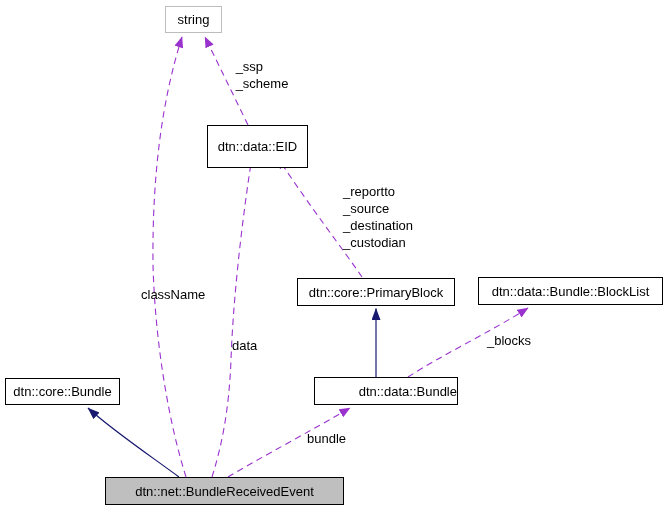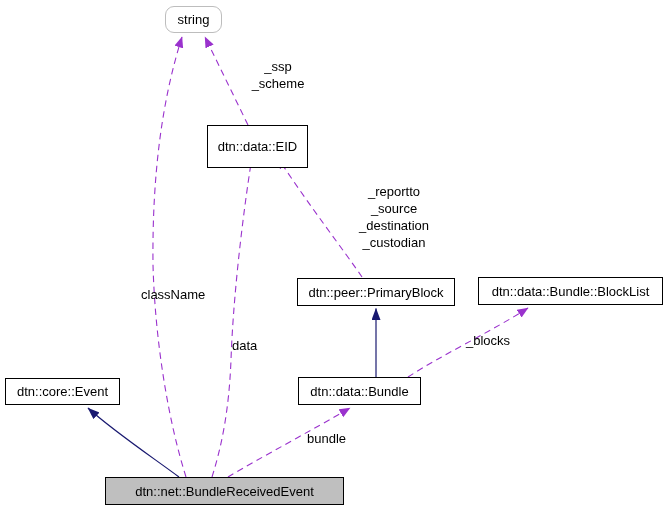--- a/index.html
+++ b/index.html
@@ -56,22 +56,20 @@
   }
   .edge-label {
     position: absolute;
     font-size: 13px;
     line-height: 17px;
     color: #000000;
     white-space: pre-line;
   }
   .edge-label.centered {
     transform: translateX(-50%);
-    text-align: center;
-    margin-left: 16px;
   }
 </style>
 </head>
 <body>
 
 <div id="canvas">
 
   <svg id="edges" viewBox="0 0 665 512" xmlns="http://www.w3.org/2000/svg">
     <defs>
       <marker id="arrow-usage" markerUnits="userSpaceOnUse" markerWidth="12" markerHeight="10" refX="10.5" refY="4.5" orient="auto">
@@ -92,57 +90,57 @@
 
     <path class="edge-usage" d="M 228 477 C 258 459, 314 429, 350 408" marker-end="url(#arrow-usage)"></path>
 
     <path class="edge-usage" d="M 408 377 C 440 356, 492 331, 528 308" marker-end="url(#arrow-usage)"></path>
 
     <path class="edge-usage" d="M 362 277 C 345 252, 308 204, 278 158" marker-end="url(#arrow-usage)"></path>
 
     <path class="edge-usage" d="M 248 125 L 205 37" marker-end="url(#arrow-usage)"></path>
   </svg>
 
-  <div class="node external" style="left:165px; top:6px; width:57px; height:27px;border-radius:9px;">
+  <div class="node external" style="left:165px; top:6px; width:57px; height:27px;">
     <span>string</span>
   </div>
 
   <div class="node" style="left:207px; top:125px; width:101px; height:43px; border-width:1.4px;">
     <span>dtn::data::EID</span>
   </div>
 
   <div class="node" style="left:297px; top:278px; width:158px; height:28px;">
-    <span>dtn::peer::PrimaryBlock</span>
+    <span>dtn::core::PrimaryBlock</span>
   </div>
 
   <div class="node" style="left:478px; top:277px; width:185px; height:28px;">
     <span>dtn::data::Bundle::BlockList</span>
   </div>
 
   <div class="node" style="left:5px; top:378px; width:115px; height:27px;">
-    <span>dtn::core::Event</span>
+    <span>dtn::core::Bundle</span>
   </div>
 
-  <div class="node" style="left:298px; top:377px; width:123px; height:28px;">
+  <div class="node" style="left:314px; top:377px; width:144px; height:28px;justify-content:flex-end;">
     <span>dtn::data::Bundle</span>
   </div>
 
   <div class="node current" style="left:105px; top:477px; width:239px; height:28px;text-align:center;">
     <span>dtn::net::BundleReceivedEvent</span>
   </div>
 
   <div class="edge-label centered" style="left:262px; top:58px;">_ssp
 _scheme</div>
 
   <div class="edge-label centered" style="left:378px; top:183px;">_reportto
 _source
 _destination
 _custodian</div>
 
   <div class="edge-label" style="left:141px; top:286px;">className</div>
 
   <div class="edge-label" style="left:232px; top:337px;">data</div>
 
-  <div class="edge-label" style="left:466px; top:332px;">_blocks</div>
+  <div class="edge-label" style="left:487px; top:332px;">_blocks</div>
 
   <div class="edge-label" style="left:307px; top:430px;">bundle</div>
 
 </div>
 
 </body></html>

